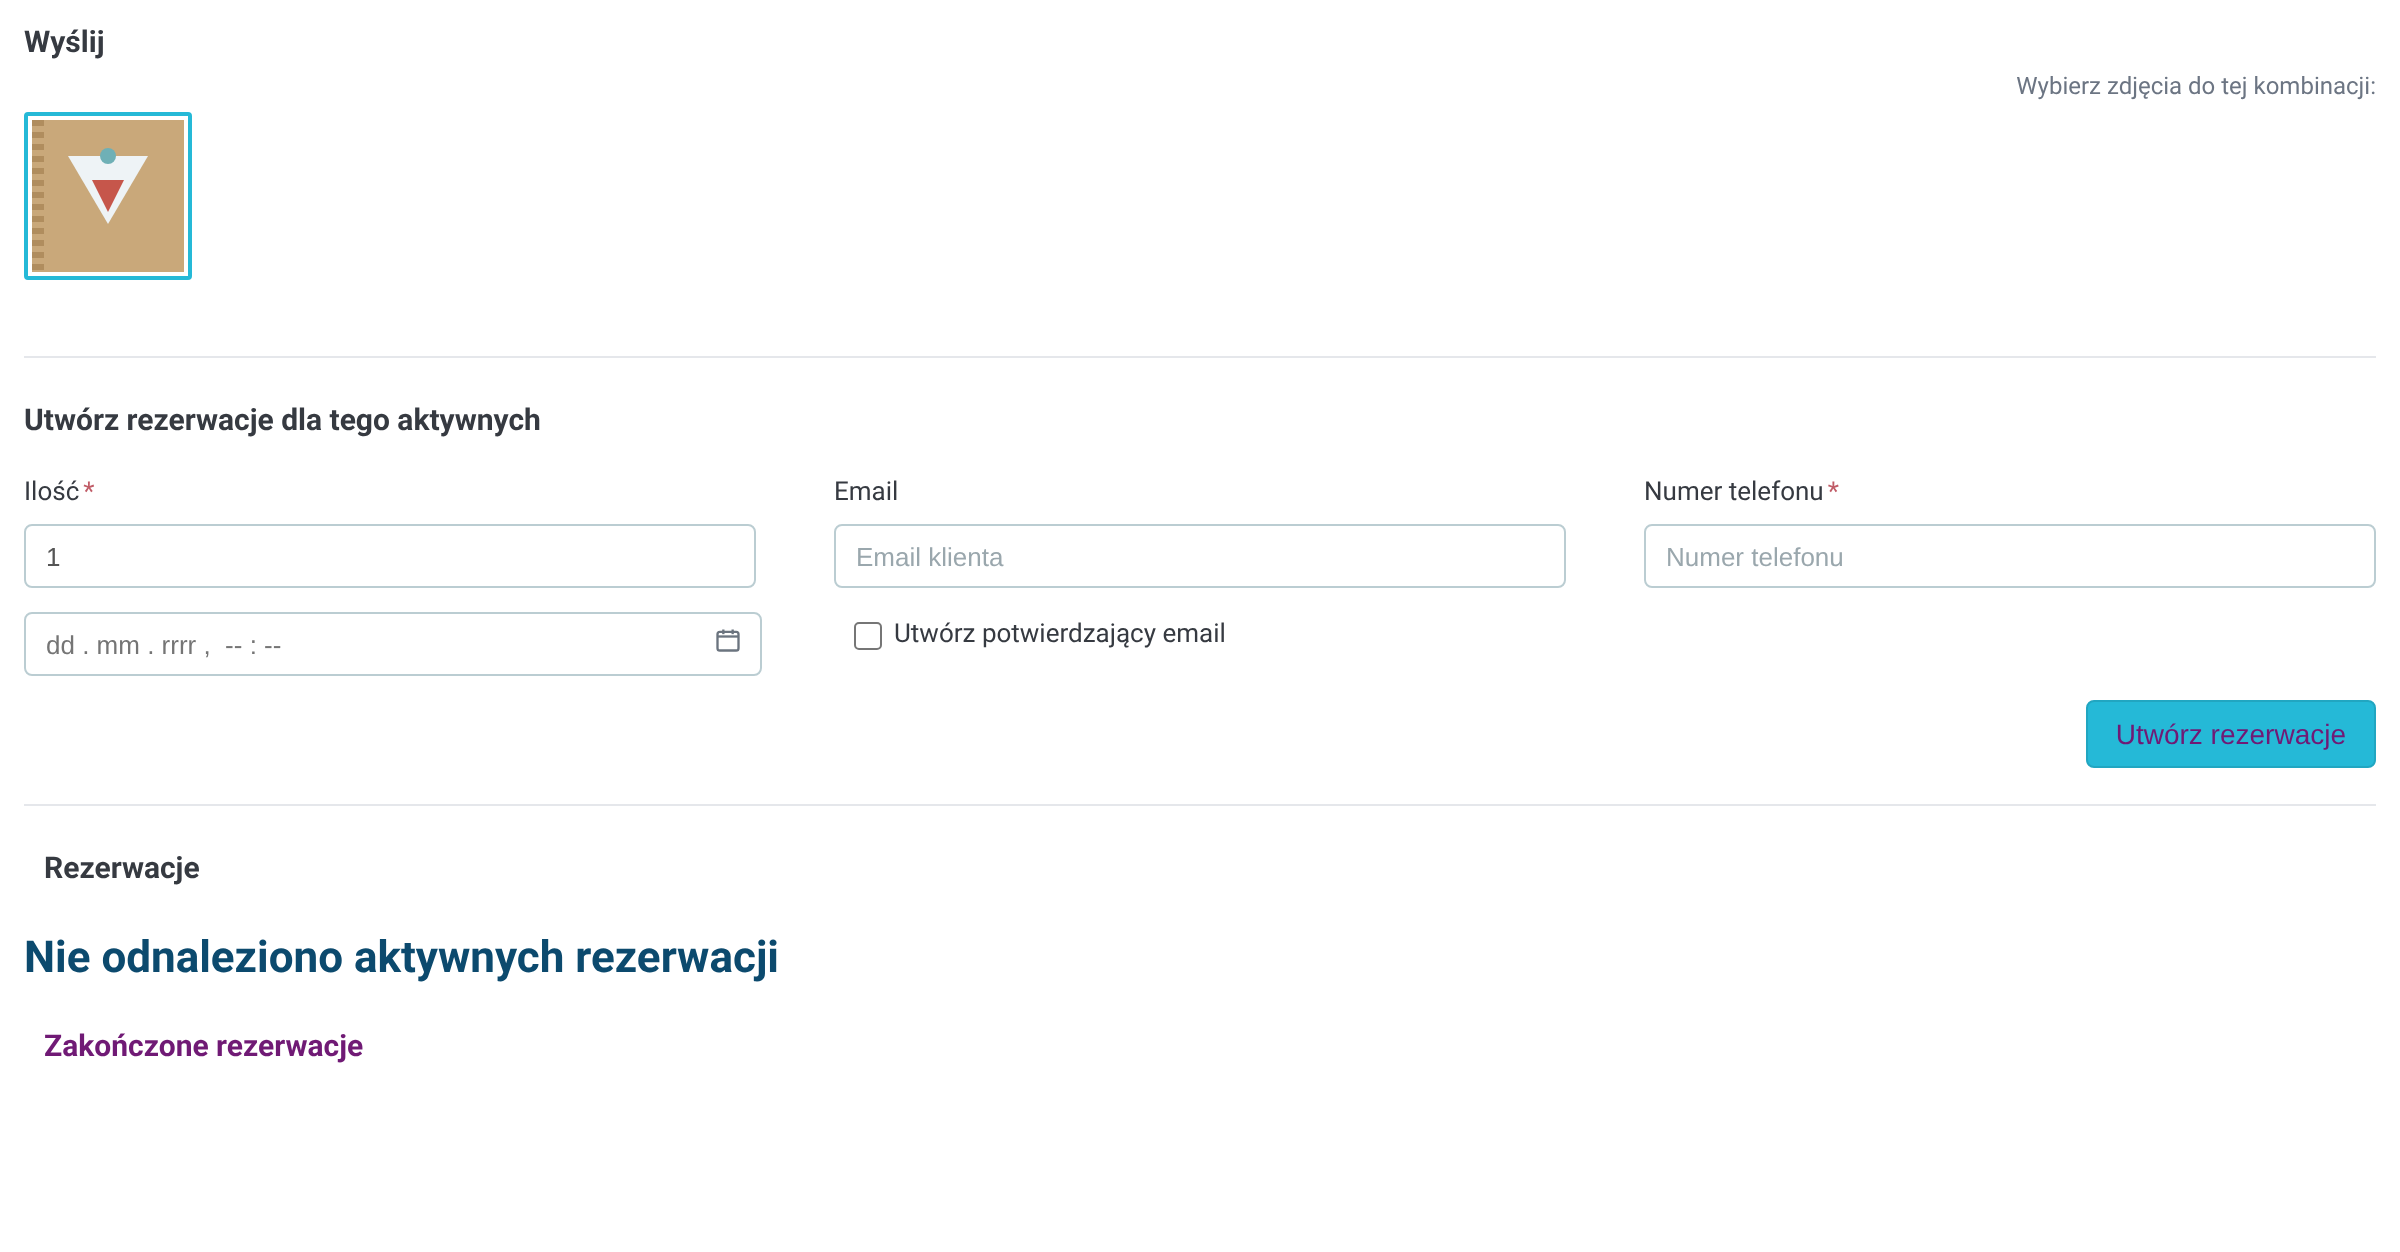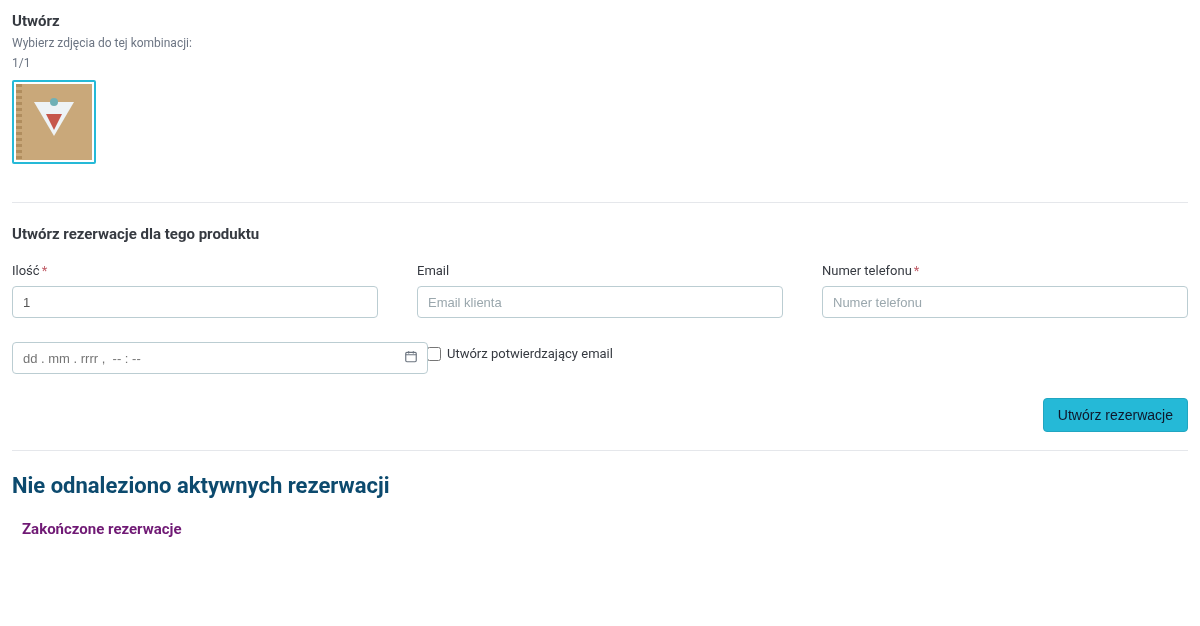--- a/index.html
+++ b/index.html
@@ -17,20 +17,21 @@
   .section-title {
     font-size: 15px;
     font-weight: 700;
     color: #363a41;
     margin-bottom: 6px;
   }
   .helper-text {
     font-size: 12px;
     color: #6c7583;
     margin-bottom: 6px;
+    text-align: right;
   }
   .counter {
     font-size: 12px;
     color: #6c7583;
     margin-bottom: 10px;
   }
   .thumb-wrap {
     display: inline-block;
     border: 2px solid #25b9d7;
     padding: 2px;
@@ -90,21 +91,21 @@
   }
   .form-section-title {
     font-size: 15px;
     font-weight: 700;
     color: #363a41;
     margin-bottom: 20px;
   }
   .form-row {
     display: flex;
     gap: 39px;
-    margin-bottom: 24px;
+    margin-bottom: 12px;
   }
   .form-col {
     flex: 1;
     min-width: 0;
   }
   .form-label {
     display: block;
     font-size: 13px;
     color: #363a41;
     margin-bottom: 8px;
@@ -121,21 +122,21 @@
     padding: 4px 10px;
     font-size: 13px;
     color: #555;
     background: #fff;
   }
   .text-input::placeholder {
     color: #9aa7ad;
   }
   .date-wrap {
     position: relative;
-    width: 416px;
+    width: 369px;
   }
   .date-input {
     width: 100%;
     height: 32px;
     border: 1px solid #bbcdd2;
     border-radius: 4px;
     padding: 4px 34px 4px 10px;
     font-size: 13px;
     color: #555;
     background: #fff;
@@ -155,21 +156,21 @@
     font-size: 13px;
     color: #363a41;
     margin-top: 4px;
   }
   .checkbox-row input[type="checkbox"] {
     width: 14px;
     height: 14px;
   }
   .btn-primary {
     background: #25b9d7;
-    color: #0f172a;
+    color: #701a75;
     border: 1px solid #21a6c1;
     border-radius: 4px;
     padding: 8px 14px;
     font-size: 14px;
     cursor: pointer;
   }
   .btn-row {
     display: flex;
     justify-content: flex-end;
     margin-bottom: 18px;
@@ -190,36 +191,35 @@
     font-size: 15px;
     font-weight: 700;
     color: #701a75;
     margin-left: 10px;
   }
 </style>
 </head>
 <body>
 
 <div>
-  <div class="section-title">Utwórz</div>
+  <div class="section-title">Wyślij</div>
   <div class="helper-text">Wybierz zdjęcia do tej kombinacji:</div>
-  <div class="counter">1/1</div>
   <div class="thumb-wrap">
     <div class="thumb">
       <div class="triangle"></div>
       <div class="dot"></div>
       <div class="fox"></div>
     </div>
   </div>
 </div>
 
 <hr class="divider">
 
 <div>
-  <div class="form-section-title">Utwórz rezerwacje dla tego produktu</div>
+  <div class="form-section-title">Utwórz rezerwacje dla tego aktywnych</div>
 
   <div class="form-row">
     <div class="form-col">
       <label class="form-label">
         <span>Ilość</span><span class="req">*</span>
       </label>
       <input type="text" class="text-input" value="1" style="">
     </div>
     <div class="form-col">
       <label class="form-label">Email</label>
@@ -257,15 +257,16 @@
   </div>
 
   <div class="btn-row">
     <button class="btn-primary">Utwórz rezerwacje</button>
   </div>
 </div>
 
 <hr class="divider">
 
 <div>
+  <div class="sub-title">Rezerwacje</div>
   <div class="empty-msg">Nie odnaleziono aktywnych rezerwacji</div>
   <div class="sub-title2">Zakończone rezerwacje</div>
 </div>
 
 </body></html>

